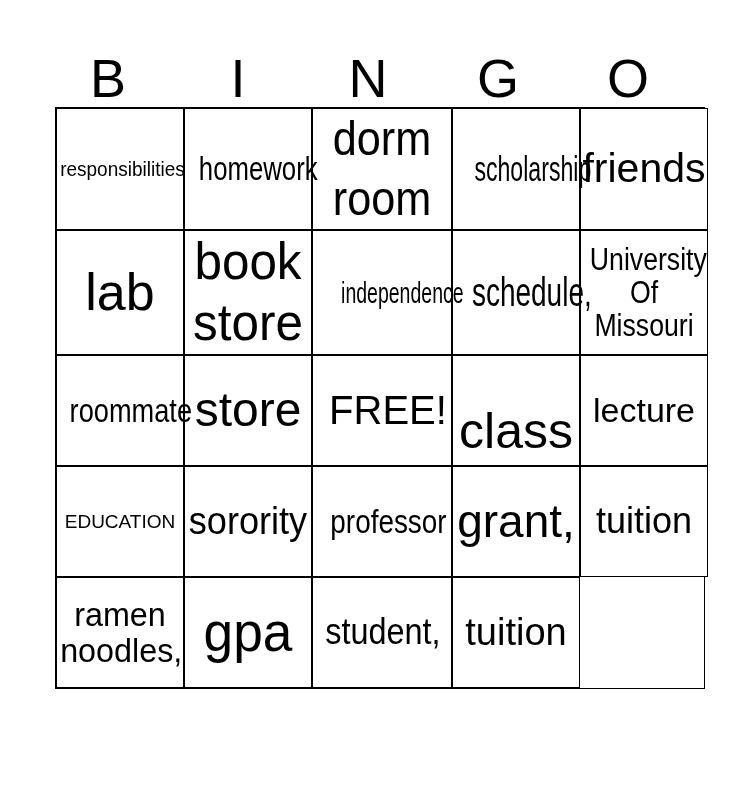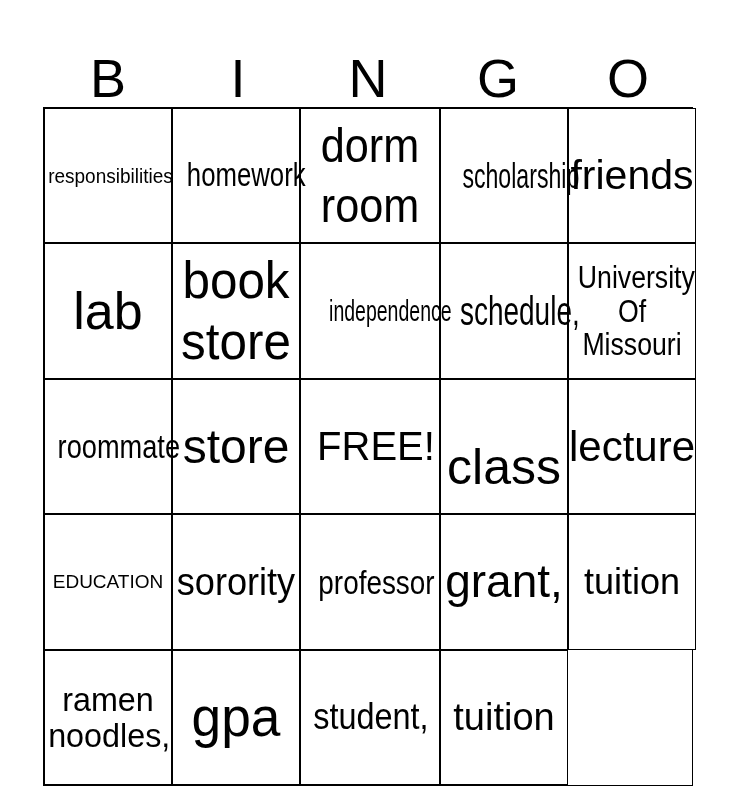--- a/index.html
+++ b/index.html
@@ -29,22 +29,22 @@
   }
   .bingo-header .letter {
     font-size: 54px;
     line-height: 1;
     color: #000000;
   }
 
   
   .card-grid {
     position: absolute;
-    left: 43px; top: 107px;
-    width: 650px; height: 679px;
+    left: 55px; top: 107px;
+    width: 650px; height: 582px;
     border: 1px solid #000000;
     display: grid;
     grid-template-columns: repeat(5, 1fr);
     grid-template-rows: repeat(5, 1fr);
     background: #ffffff;
   }
   .cell {
     border: 1px solid #000000;
     display: flex;
     align-items: center;
@@ -69,21 +69,21 @@
   .card-grid .cell:nth-child(5)  span { font-size: 41px; }
   .card-grid .cell:nth-child(6)  span { font-size: 52px; }
   .card-grid .cell:nth-child(7)  span { font-size: 52px; transform: scaleX(0.95); line-height: 1.18; }
   .card-grid .cell:nth-child(8)  span { font-size: 30px; transform: scaleX(0.65); }
   .card-grid .cell:nth-child(9)  span { font-size: 40px; transform: scaleX(0.70); }
   .card-grid .cell:nth-child(10) span { font-size: 31px; transform: scaleX(0.86); line-height: 1.07; }
   .card-grid .cell:nth-child(11) span { font-size: 34px; transform: scaleX(0.80); }
   .card-grid .cell:nth-child(12) span { font-size: 48px; }
   .card-grid .cell:nth-child(13) span { font-size: 40px; margin-left: 12px; }
   .card-grid .cell:nth-child(14) span { font-size: 50px; margin-top: 41px; }
-  .card-grid .cell:nth-child(15) span { font-size: 42px; }
+  .card-grid .cell:nth-child(15) span { font-size: 34px; }
   .card-grid .cell:nth-child(16) span { font-size: 19px; }
   .card-grid .cell:nth-child(17) span { font-size: 38px; transform: scaleX(0.95); }
   .card-grid .cell:nth-child(18) span { font-size: 34px; transform: scaleX(0.82); }
   .card-grid .cell:nth-child(19) span { font-size: 46px; }
   .card-grid .cell:nth-child(20) span { font-size: 36px; }
   .card-grid .cell:nth-child(21) span { font-size: 34px; transform: scaleX(0.95); line-height: 1.06; }
   .card-grid .cell:nth-child(22) span { font-size: 56px; transform: scaleX(0.95); }
   .card-grid .cell:nth-child(23) span { font-size: 36px; transform: scaleX(0.90); }
   .card-grid .cell:nth-child(24) span { font-size: 38px; }
   .card-grid .cell:nth-child(25) span { font-size: 44px; }

